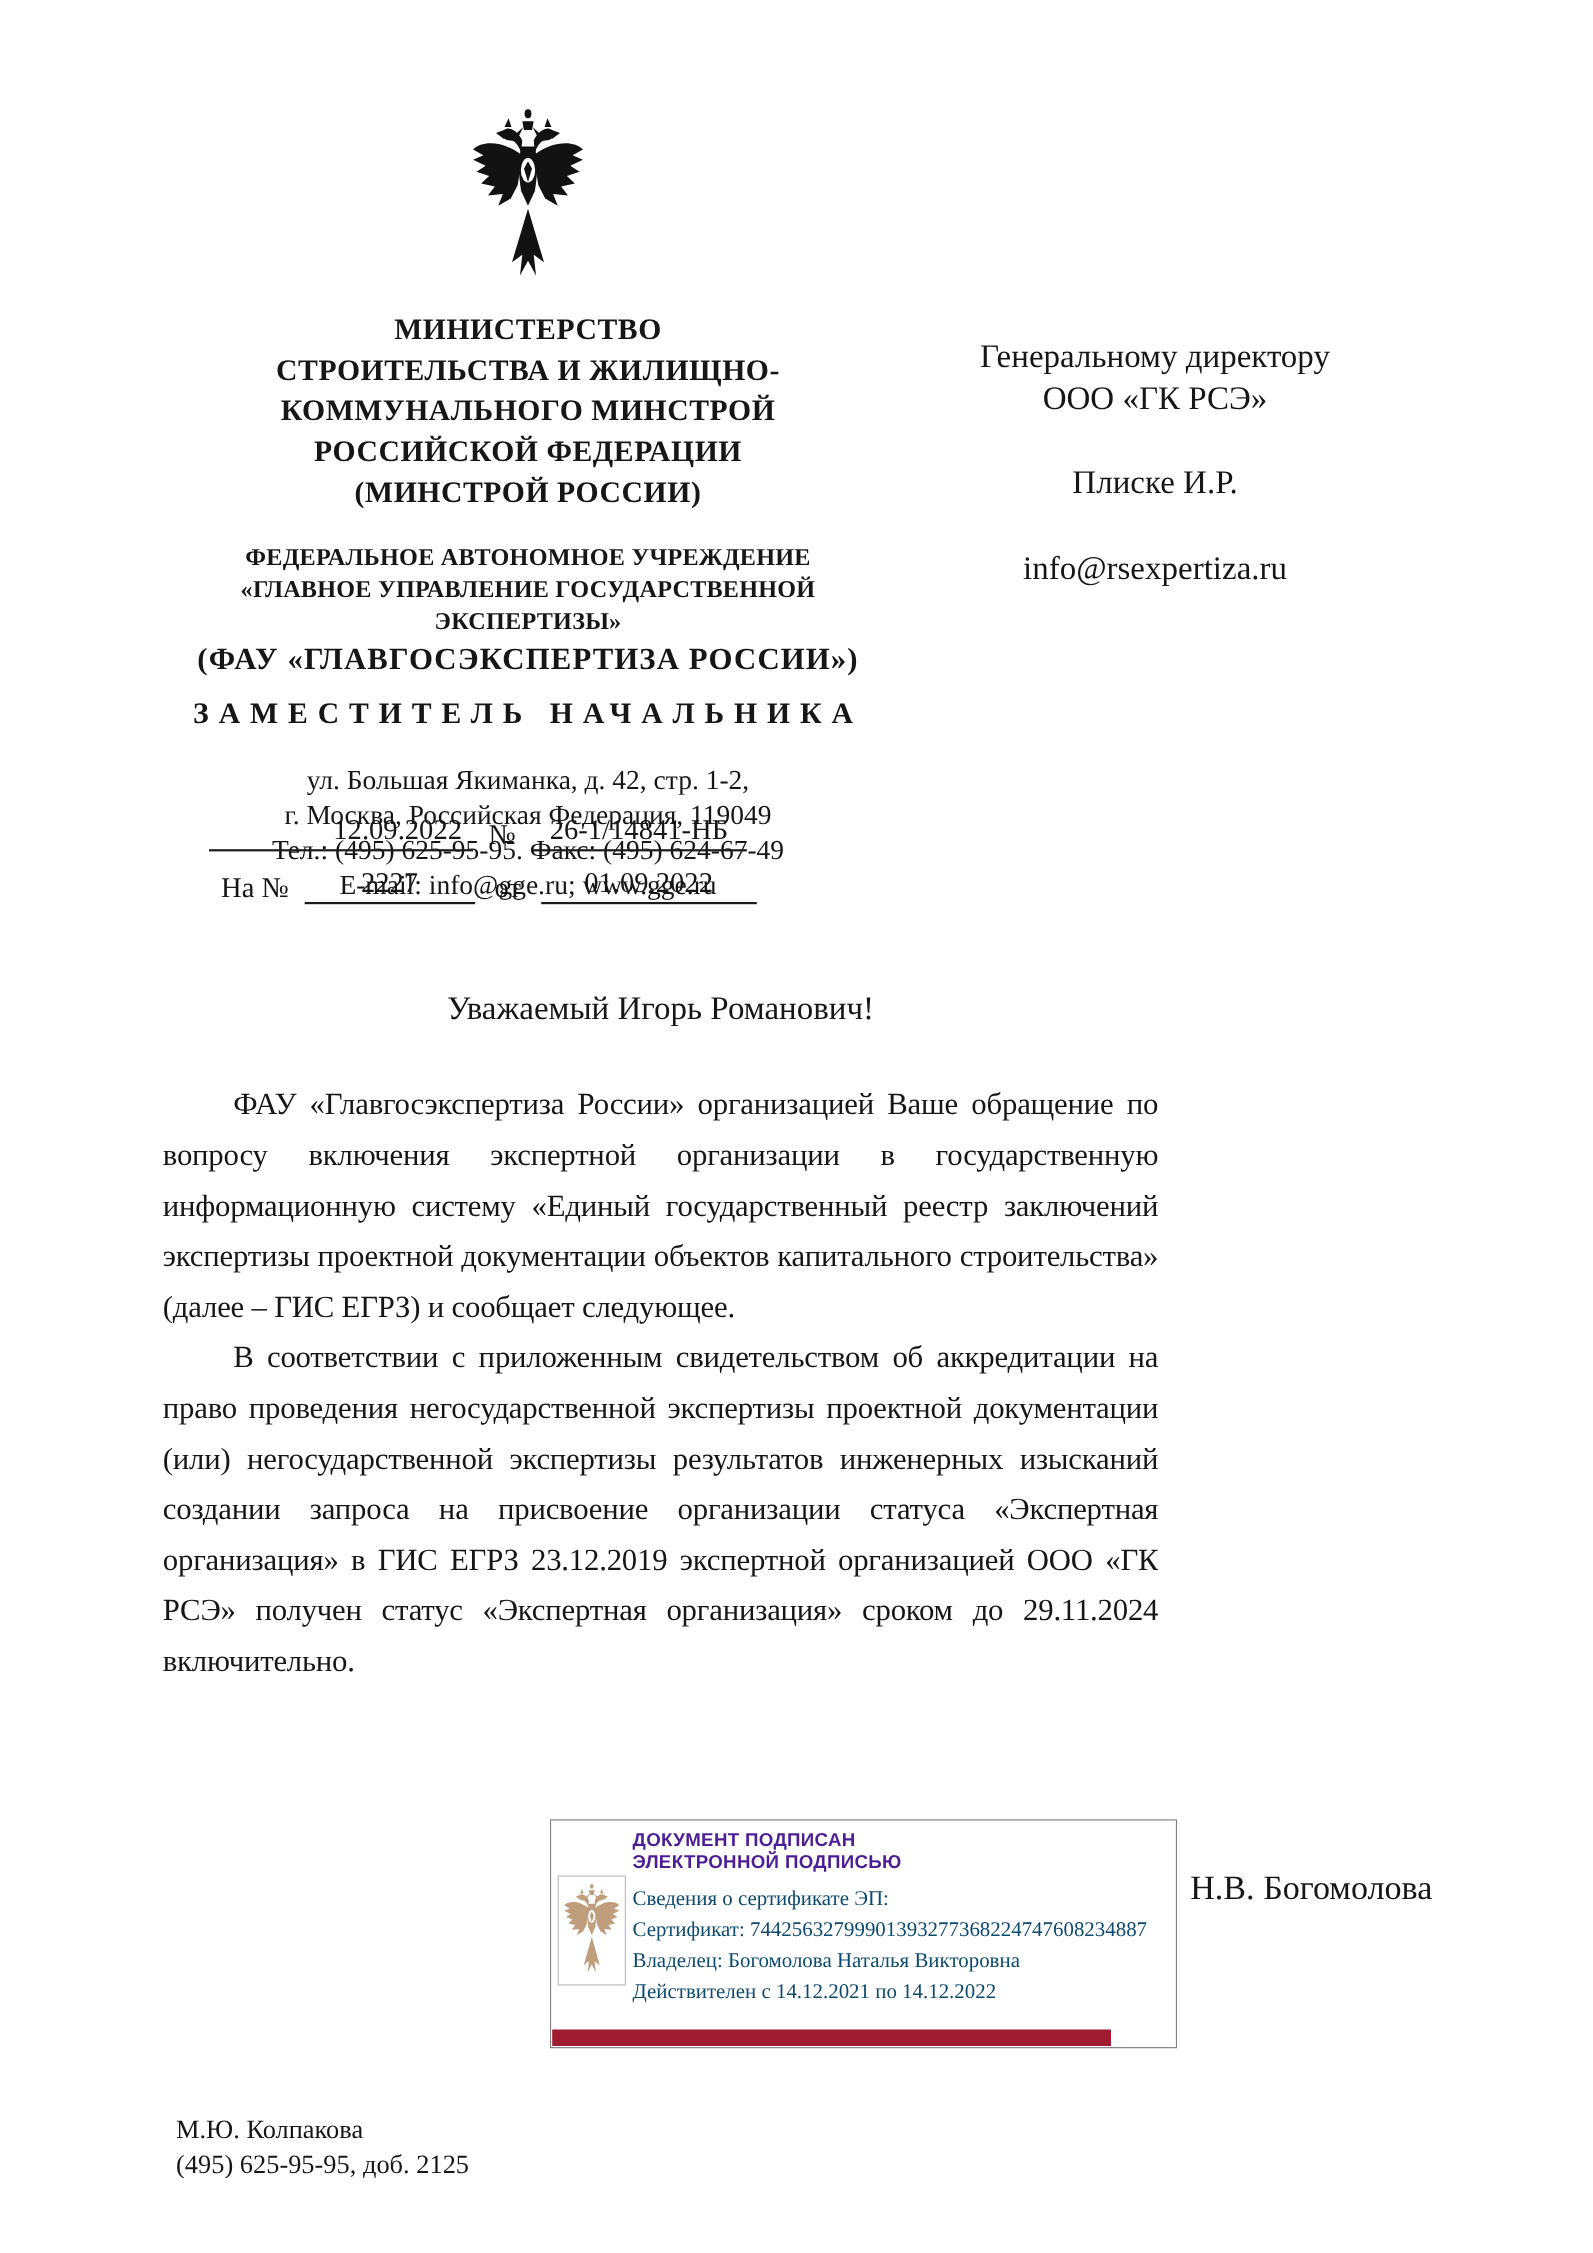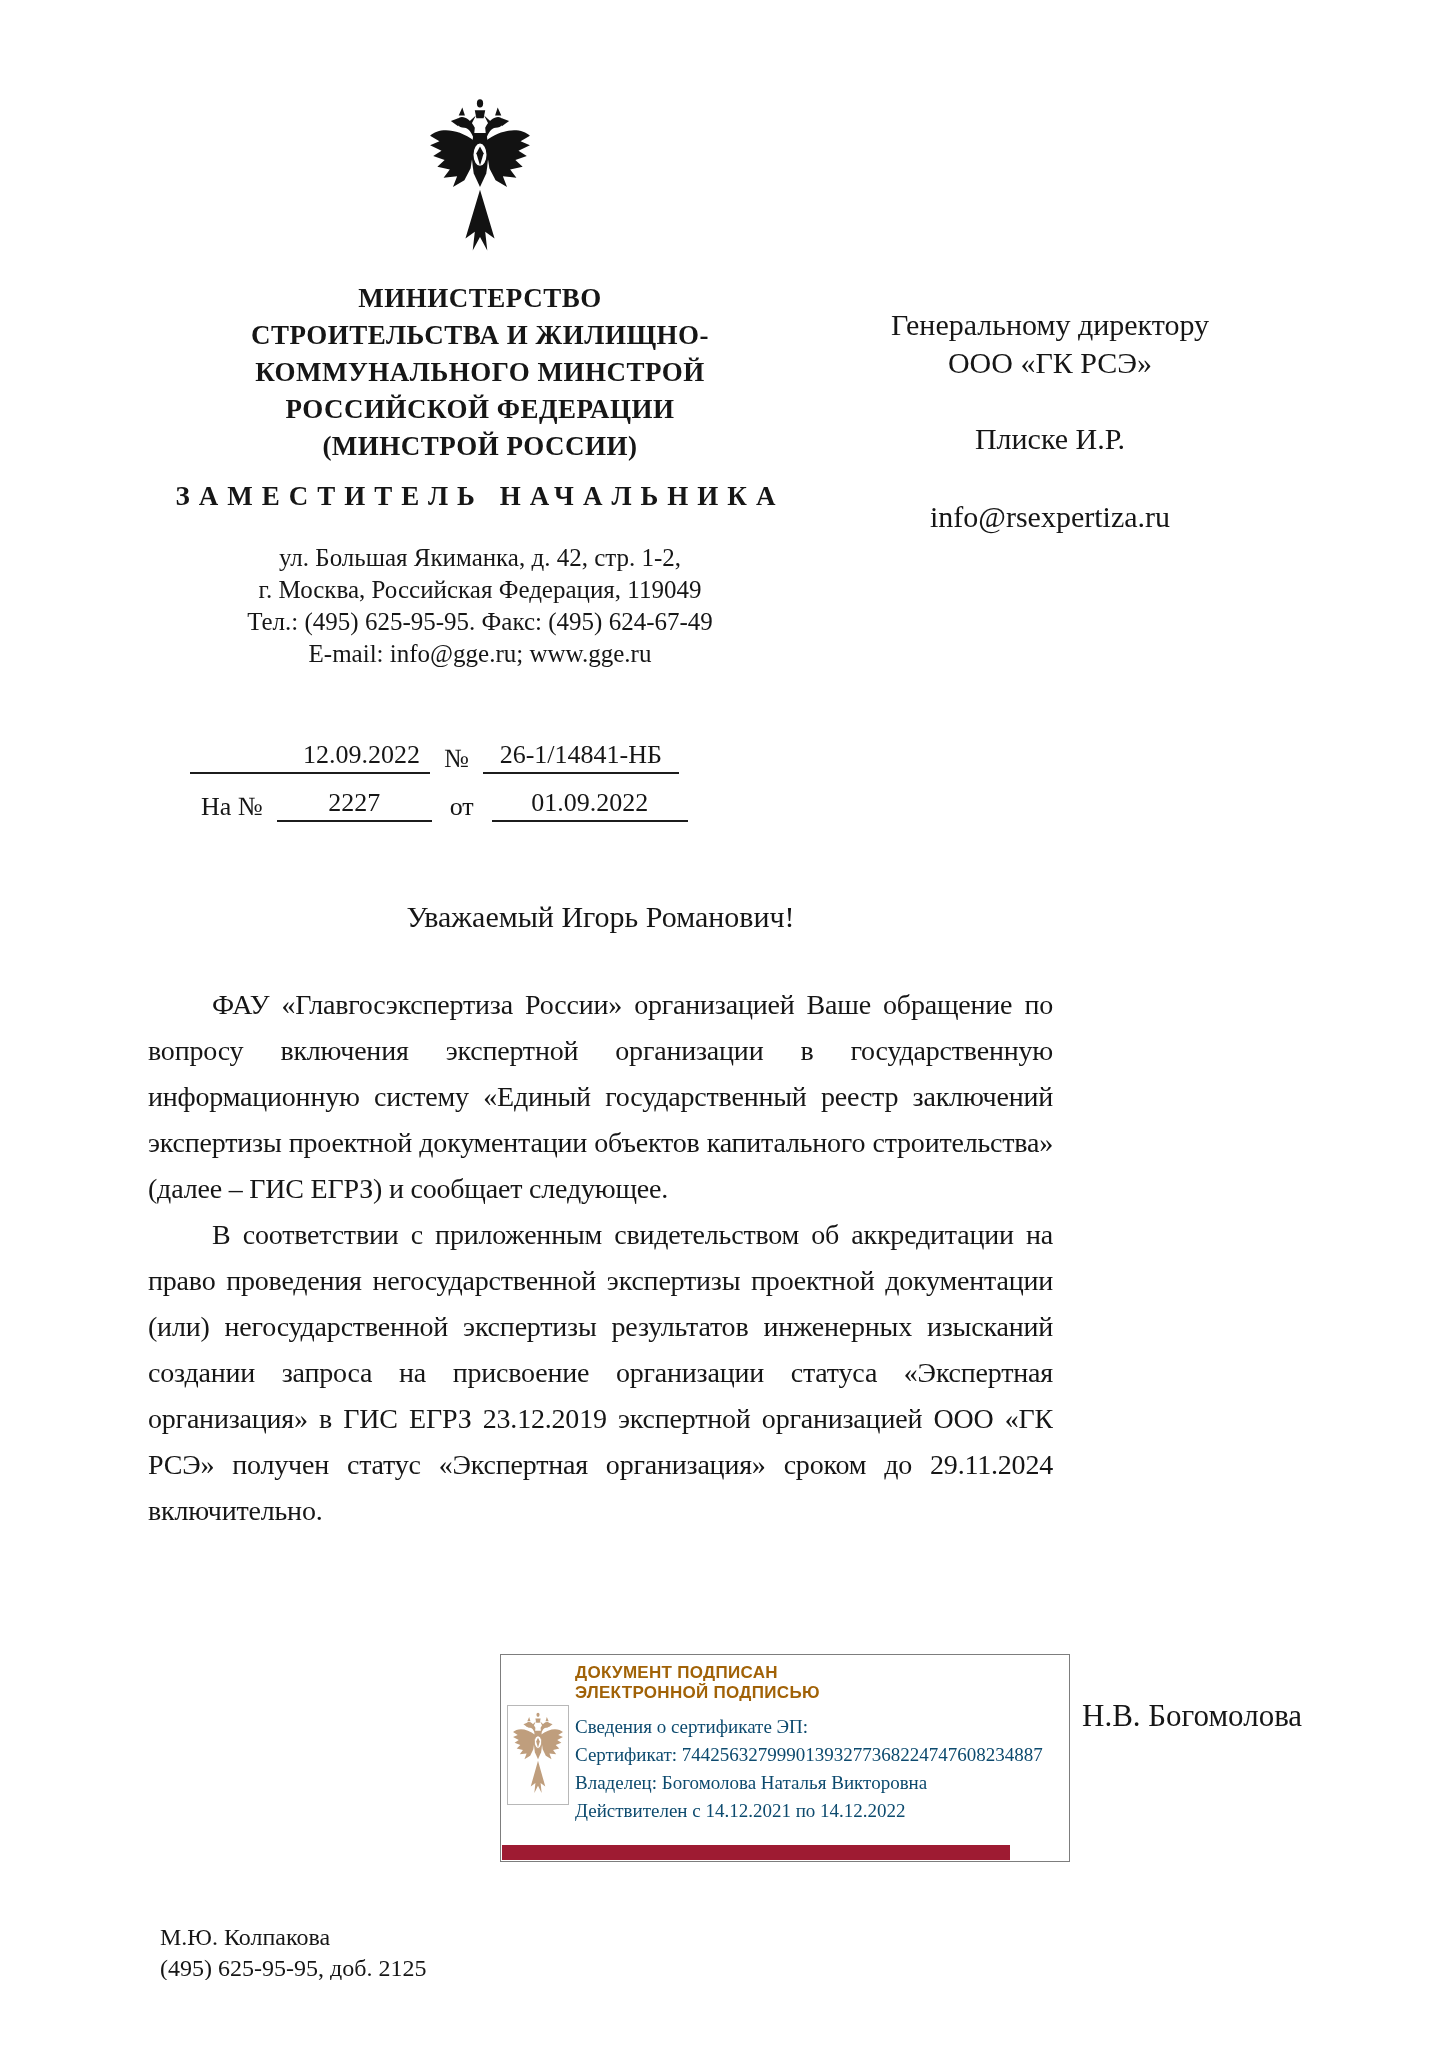--- a/index.html
+++ b/index.html
@@ -86,20 +86,25 @@
     <svg class="coat" viewBox="0 0 100 120" preserveAspectRatio="none">
         <use href="#eagle"></use>
       </svg>
     <div class="ministry">
       <div>МИНИСТЕРСТВО</div>
       <div>СТРОИТЕЛЬСТВА И ЖИЛИЩНО-</div>
       <div>КОММУНАЛЬНОГО МИНСТРОЙ</div>
       <div>РОССИЙСКОЙ ФЕДЕРАЦИИ</div>
       <div>(МИНСТРОЙ РОССИИ)</div>
     </div>
+    <div class="inst">
+      <div class="inst-small">ФЕДЕРАЛЬНОЕ АВТОНОМНОЕ УЧРЕЖДЕНИЕ</div>
+      <div class="inst-small">«ГЛАВНОЕ УПРАВЛЕНИЕ ГОСУДАРСТВЕННОЙ ЭКСПЕРТИЗЫ»</div>
+      <div class="inst-big">(ФАУ «ГЛАВГОСЭКСПЕРТИЗА РОССИИ»)</div>
+    </div>
     <div class="deputy">ЗАМЕСТИТЕЛЬ НАЧАЛЬНИКА</div>
     <div class="address">
       <div>ул. Большая Якиманка, д. 42, стр. 1-2,</div>
       <div>г. Москва, Российская Федерация, 119049</div>
       <div>Тел.: (495) 625-95-95. Факс: (495) 624-67-49</div>
       <div>E-mail: info@gge.ru; www.gge.ru</div>
     </div>
   </div>
 
   <div class="recipient">
@@ -140,21 +145,21 @@
     <div class="ln last">включительно.</div>
   </div>
 
   <div class="stamp">
     <div class="emblem-box">
       <svg class="stamp-eagle" viewBox="0 0 100 120" preserveAspectRatio="none" style="color: rgb(191, 158, 125);">
           <use href="#eagle"></use>
         </svg>
     </div>
     <div class="stamp-text">
-      <div class="st-title" style="color: #a16207;">
+      <div class="st-title" style="color: #4c1d95;">
         <span>ДОКУМЕНТ ПОДПИСАН</span><br>
         <span>ЭЛЕКТРОННОЙ ПОДПИСЬЮ</span>
       </div>
       <div class="st-line st-label">Сведения о сертификате ЭП:</div>
       <div class="st-line">Сертификат: 74425632799901393277368224747608234887</div>
       <div class="st-line">Владелец: Богомолова Наталья Викторовна</div>
       <div class="st-line">Действителен с 14.12.2021 по 14.12.2022</div>
     </div>
     <div class="stamp-bar" style="background: rgb(158, 27, 50);"></div>
   </div>

